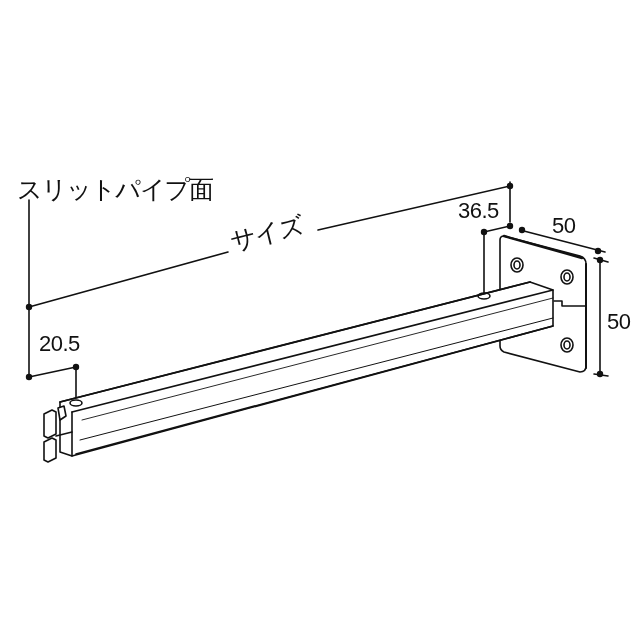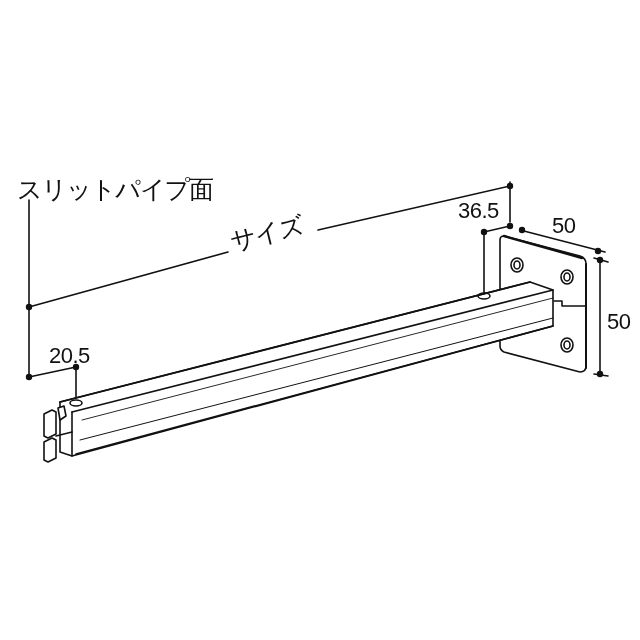--- a/index.html
+++ b/index.html
@@ -69,16 +69,16 @@
     <circle cx="484" cy="232" r="3.2"></circle>
     <circle cx="522" cy="230" r="3.2"></circle>
     <circle cx="598" cy="251" r="3.2"></circle>
     <circle cx="600" cy="260" r="3.2"></circle>
     <circle cx="600" cy="374" r="3.2"></circle>
   </g>
 </svg>
 
 <div class="lbl jp" style="left:17px;top:177px;">スリットパイプ面</div>
 <div class="lbl jp" style="left:228px;top:230px;transform:rotate(-14deg);transform-origin:left top;">サイズ</div>
-<div class="lbl num" style="left:49px;top:333px;margin-top:12px;">20.5</div>
+<div class="lbl num" style="left:39px;top:333px;">20.5</div>
 <div class="lbl num" style="left:458px;top:200px;">36.5</div>
 <div class="lbl num" style="left:552px;top:215px;">50</div>
 <div class="lbl num" style="left:607px;top:311px;">50</div>
 
 </body></html>

